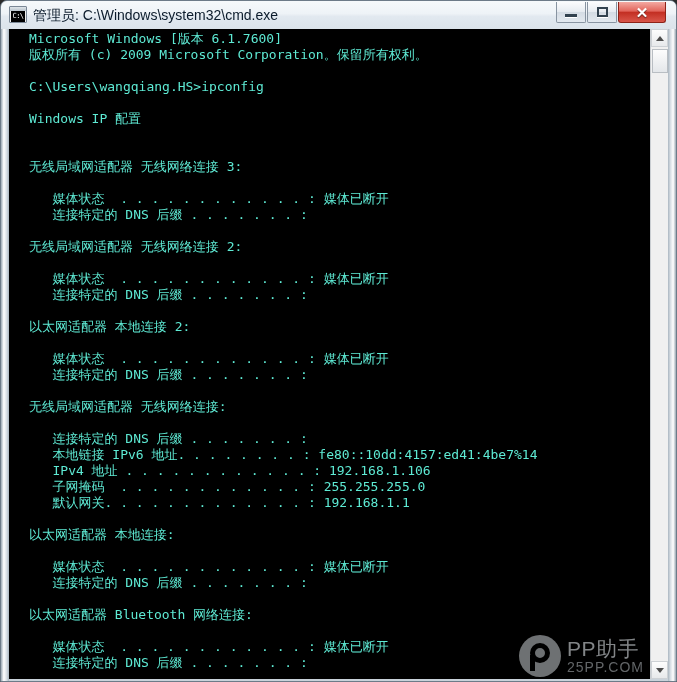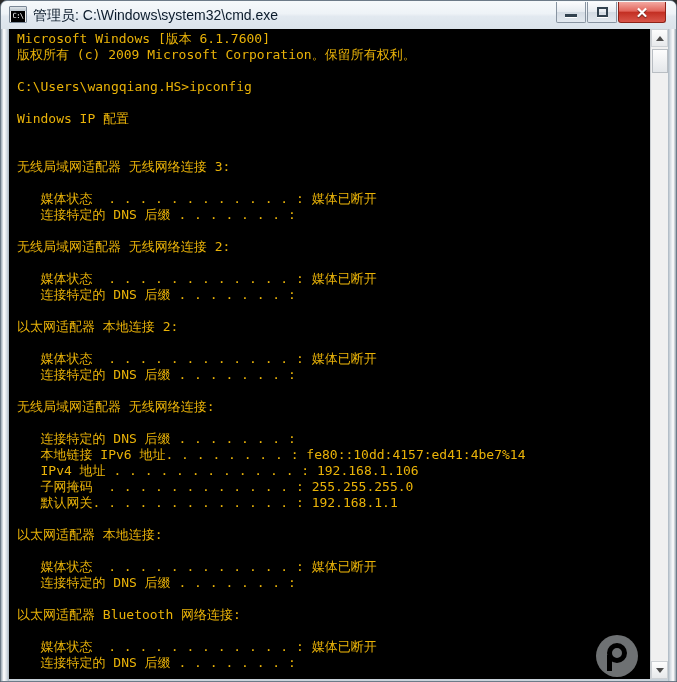--- a/index.html
+++ b/index.html
@@ -146,23 +146,23 @@
     background: #000000;
     overflow: hidden;
   }
   #console-text {
     position: absolute;
     left: 0; top: 2px;
     width: 643px;
     font-family: "DejaVu Sans Mono", monospace;
     font-size: 13px;
     line-height: 16px;
-    color: #eab308;
+    color: #5eead4;
     white-space: pre;
-    padding-left: 8px;
+    padding-left: 20px;
     box-sizing: border-box;
   }
   .line { height: 16px; white-space: pre; }
 
   
   #scrollbar {
     position: absolute;
     right: 8px;
     top: 28px;
     width: 18px;
@@ -285,15 +285,19 @@
       <div class="tri tri-up"></div>
     </div>
     <div id="sb-thumb"></div>
     <div class="sb-arrow" id="sb-down">
       <div class="tri tri-down"></div>
     </div>
   </div>
 
   <div id="watermark">
     <div id="wm-logo"></div>
+    <div id="wm-texts">
+      <div id="wm-main">PP助手</div>
+      <div id="wm-sub">25PP.COM</div>
+    </div>
   </div>
 
 </div>
 
 </body></html>

